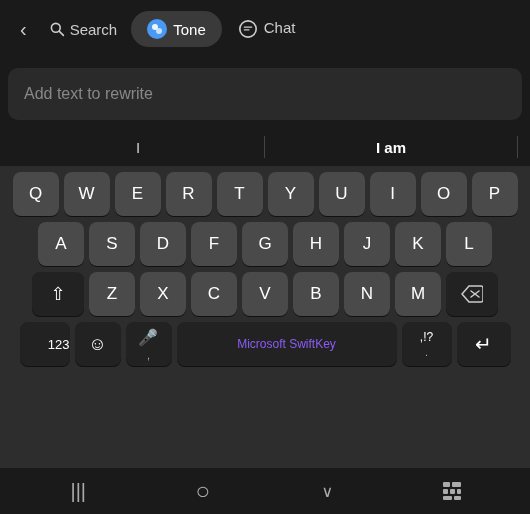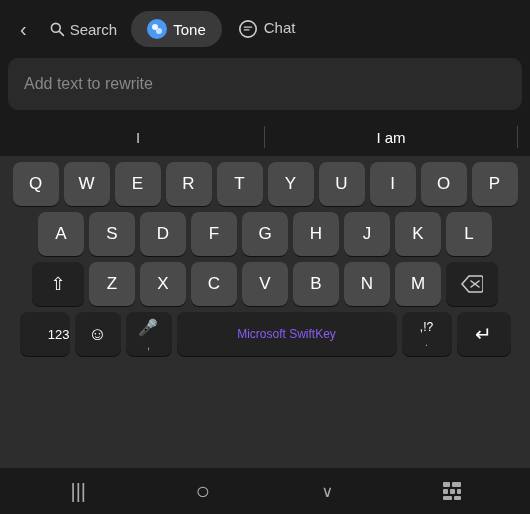--- a/index.html
+++ b/index.html
@@ -68,21 +68,21 @@
       cursor: pointer;
       padding: 4px 8px;
     }
     .chat-icon-svg {
       width: 20px; height: 20px;
     }
 
     
     .input-area {
       background: #2a2a2a;
-      margin: 0 8px 8px 8px;
+      margin: 10px 8px 8px 8px;
       border-radius: 10px;
       padding: 14px 16px;
       color: #888;
       font-size: 16px;
       min-height: 52px;
       display: flex;
       align-items: center;
     }
 
     
@@ -99,21 +99,21 @@
       width: 1px;
       height: 22px;
       background: #444;
     }
     .autocomplete-item {
       flex: 1;
       text-align: center;
       padding: 4px 0;
     }
     .autocomplete-item.bold {
-      font-weight: 400;
+      font-weight: 700;
       color: #fff;
     }
 
     
     .keyboard {
       flex: 1;
       background: #2d2d2d;
       display: flex;
       flex-direction: column;
       padding: 6px 4px 4px 4px;

